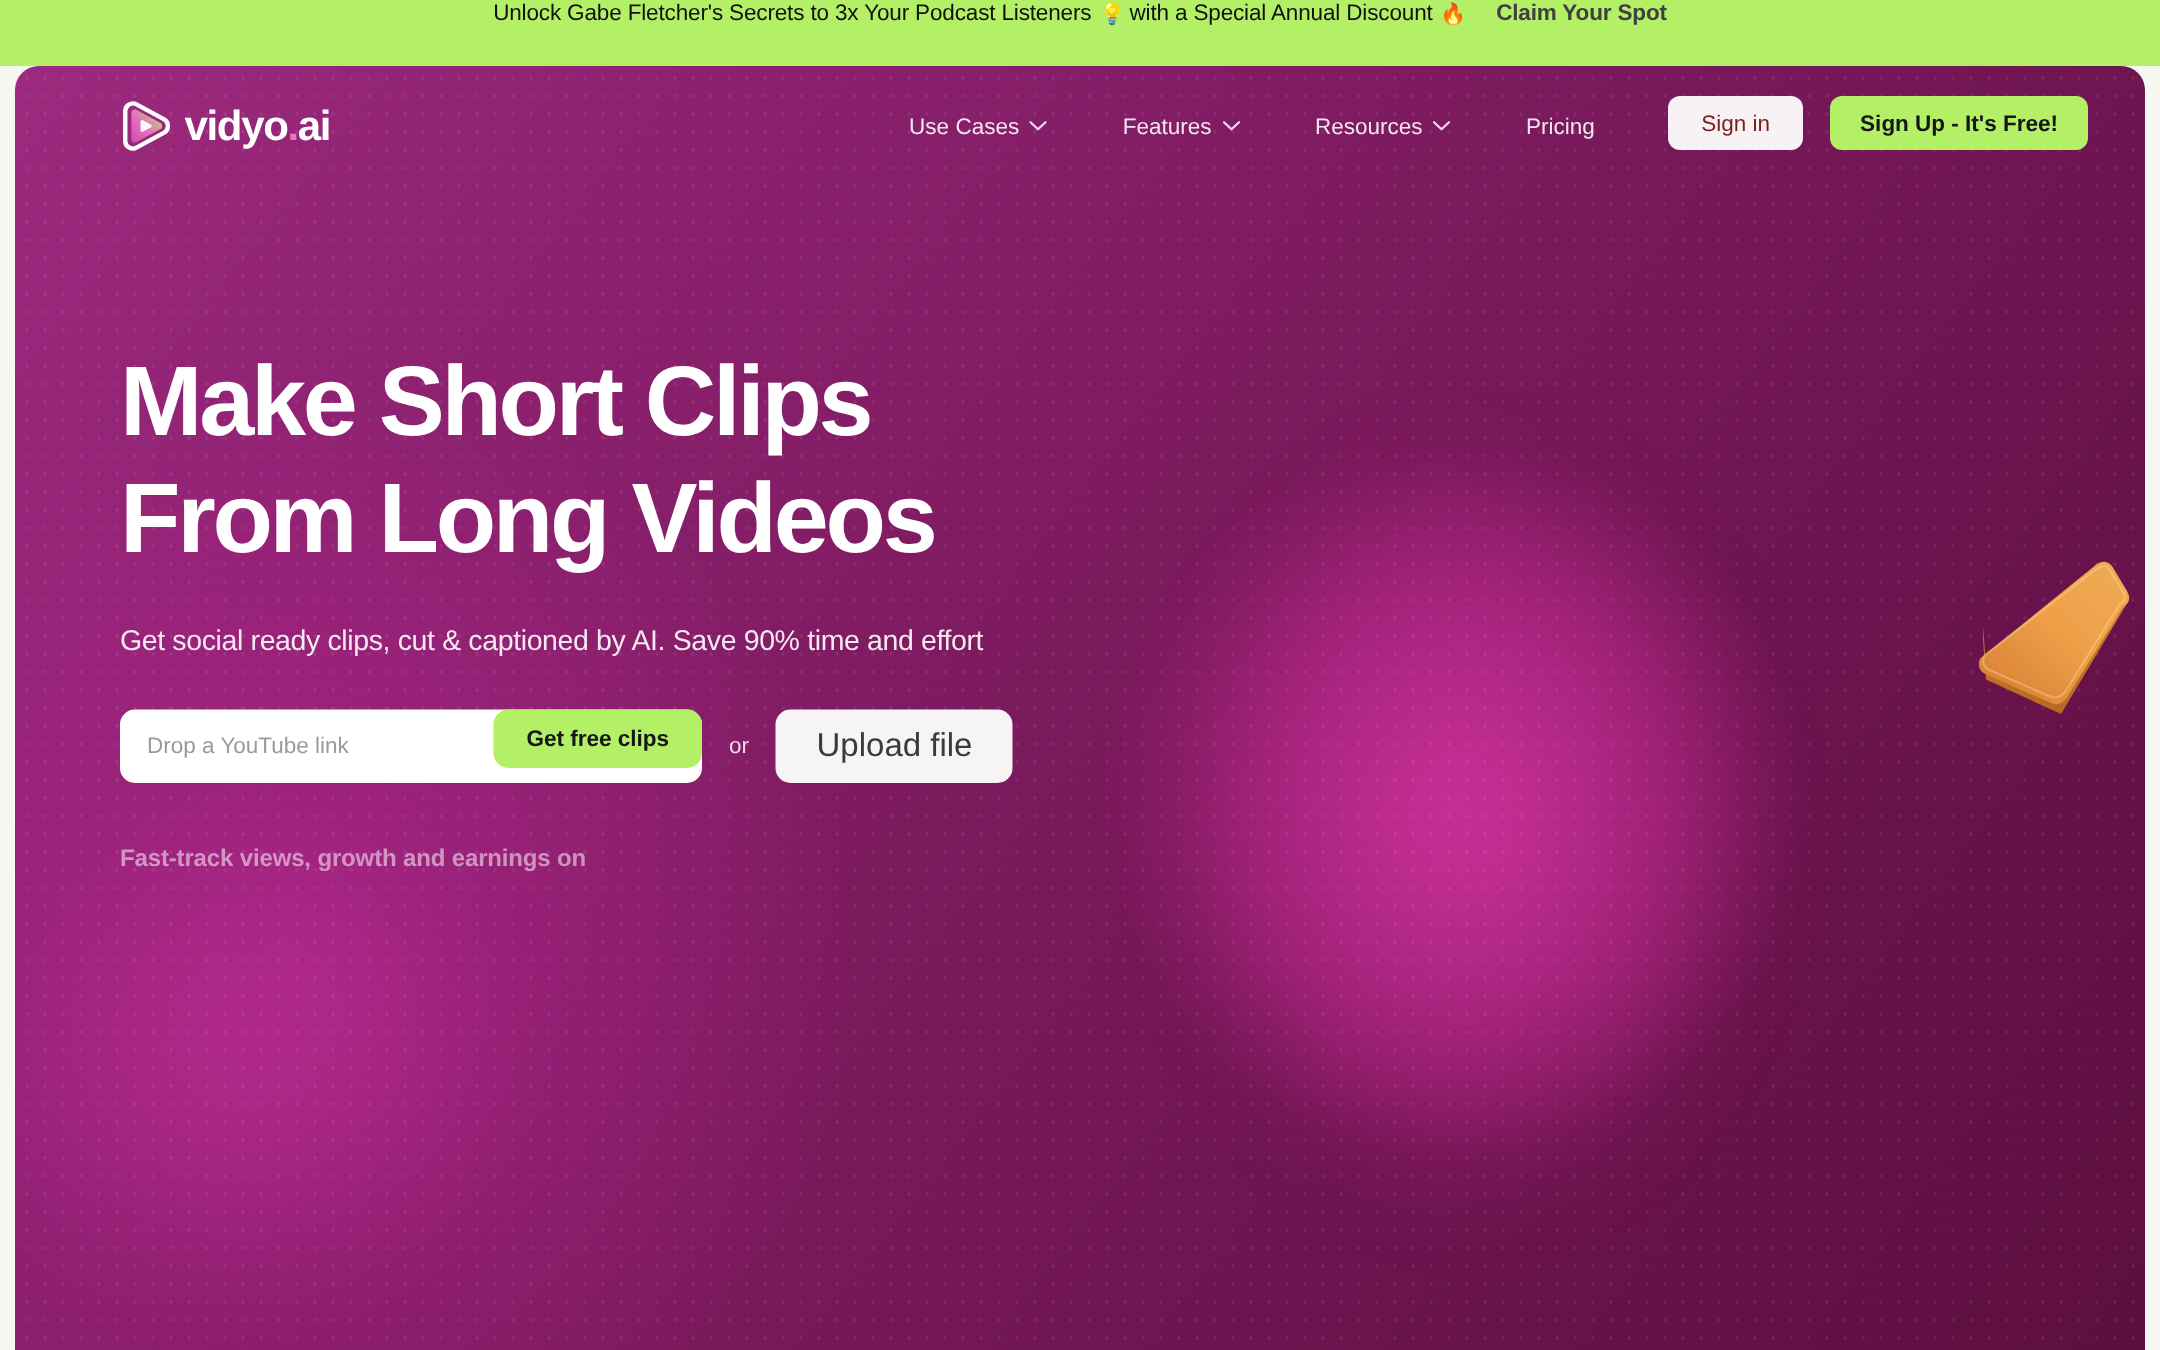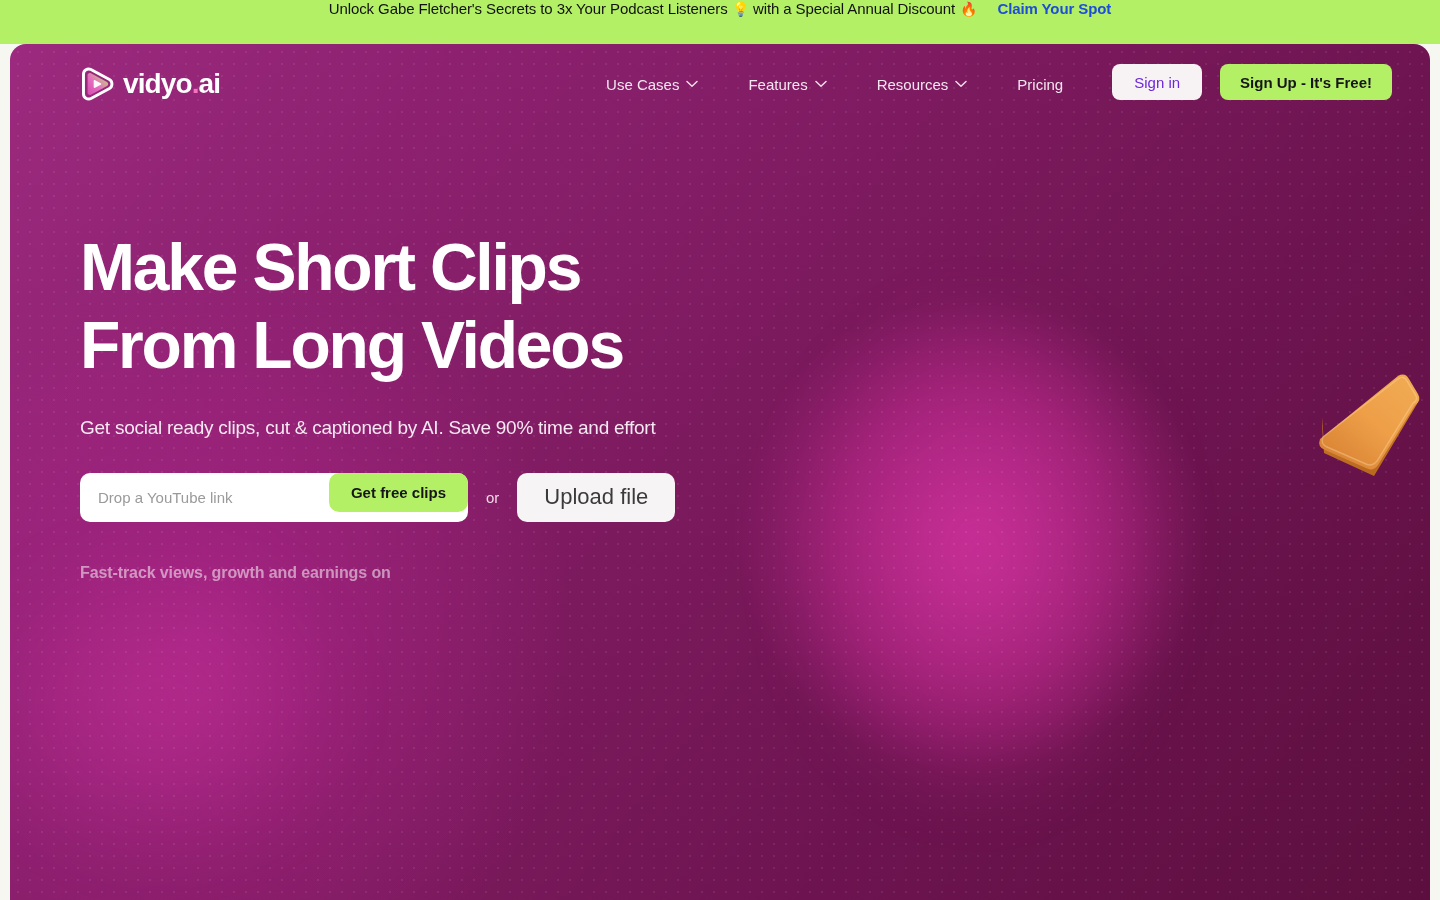--- a/index.html
+++ b/index.html
@@ -21,21 +21,21 @@
     z-index:40;
   }
   .promo-text{
     font-size:15px; color:#111; letter-spacing:-0.1px;
     display:flex; align-items:center; gap:0;
     white-space:nowrap;
   }
   .promo-text .seg{ margin-right:4px; }
   .promo-emoji{ font-size:14px; margin:0 3px 0 1px; }
   .promo-cta{
-    font-weight:bold; color:#1d4ed8; text-decoration:none; margin-left:17px;
+    font-weight:bold; color:#404040; text-decoration:none; margin-left:17px;
   }
 
   
   .hero{
     position:absolute;
     top:44px; left:10px;
     width:1420px; height:856px;
     border-radius:16px 16px 0 0;
     overflow:hidden;
     background:
@@ -93,21 +93,21 @@
     display:flex; align-items:center; gap:7px;
     color:#f3e6f0; font-size:15px;
     padding:0 25px; height:40px;
     cursor:pointer; text-decoration:none;
     white-space:nowrap;
   }
   .chev{ display:block; }
 
   .nav-actions{ display:flex; align-items:center; gap:18px; margin-left:24px; }
   .btn-signin{
-    background:#f7f3f5; color:#6d28d9;
+    background:#f7f3f5; color:#7f1d1d;
     border:none; border-radius:8px;
     font-size:15px; font-family:inherit;
     padding:0 22px; height:36px;
     cursor:pointer;
   }
   .btn-signup{
     background:#b4f066; color:#15151a;
     border:none; border-radius:8px;
     font-size:15px; font-weight:bold; font-family:inherit;
     padding:0 20px; height:36px;

